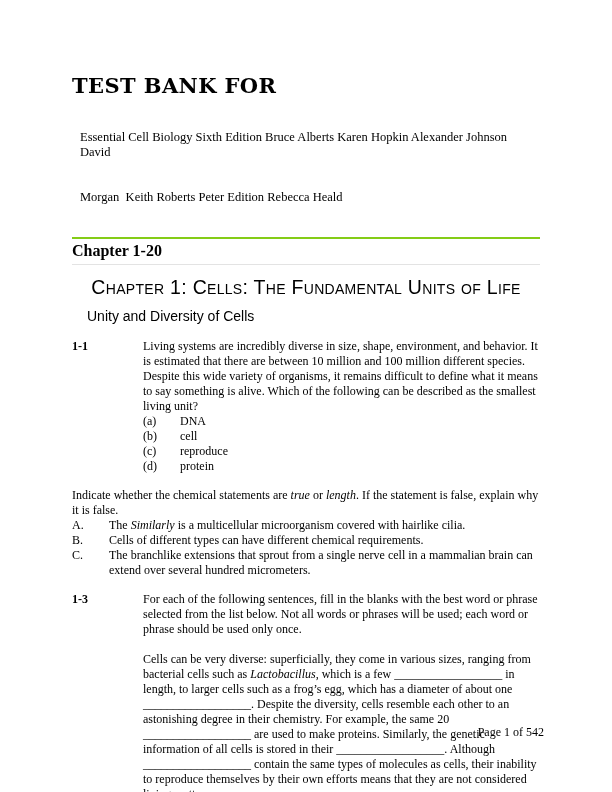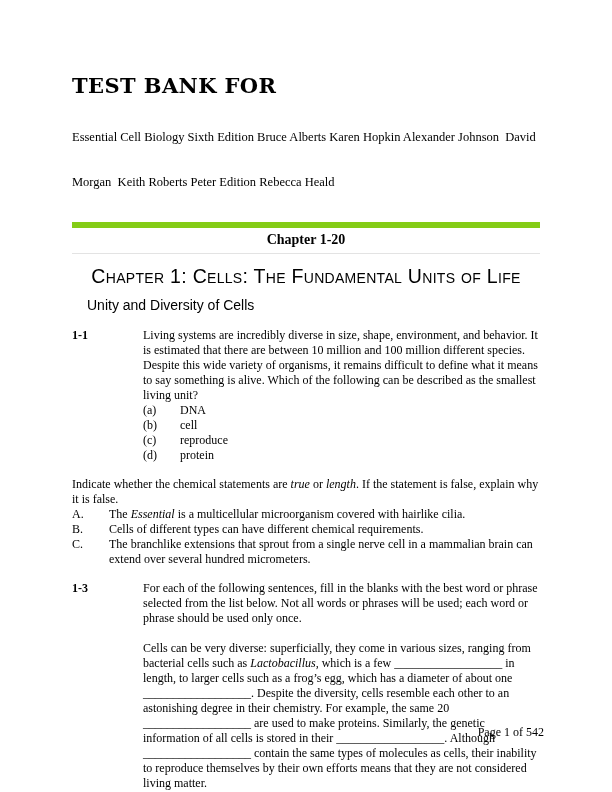--- a/index.html
+++ b/index.html
@@ -21,28 +21,28 @@
     font-weight: 700;
     font-size: 21px;
     line-height: 23px;
     letter-spacing: 0.4px;
   }
   .authors {
     font-size: 12.5px;
     line-height: 15px;
     white-space: pre-wrap;
     margin-top: 3px;
+    margin-left: 8px;
   }
-  .masthead { border-bottom: 6px solid #84cc16; padding-bottom: 2px; }
+  .masthead { border-bottom: 2px solid #84cc16; padding-bottom: 2px; }
   .chapter-range {
     font-weight: 700;
-    font-size: 14px;
+    font-size: 16px;
     padding: 4px 0 6px 0;
     border-bottom: 1px solid #e3e3e3;
-    text-align: center;
   }
   .chapter-title {
     font-family: "Liberation Sans", sans-serif;
     font-weight: 400;
     font-variant: small-caps;
     font-size: 19.5px;
     line-height: 23px;
     letter-spacing: 0.3px;
     text-align: center;
     margin: 11px 0 0 0;
@@ -113,21 +113,21 @@
         <span class="opttext">protein</span>
       </div>
     </div>
   </div>
 
   <div class="question">
     <div class="qbody">
       <div class="qtext"><span>Indicate whether the chemical statements are </span><span class="it">true</span><span> or </span><span class="it">length</span><span>. If the statement is false, explain why it is false.</span></div>
       <div class="opt">
         <span class="optlabel">A.</span>
-        <span class="opttext"><span>The </span><span class="it">Essential</span><span> is a multicellular microorganism covered with hairlike cilia.</span></span>
+        <span class="opttext"><span>The </span><span class="it">Similarly</span><span> is a multicellular microorganism covered with hairlike cilia.</span></span>
       </div>
       <div class="opt">
         <span class="optlabel">B.</span>
         <span class="opttext"><span>Cells of different types can have different chemical requirements.</span><span class="it"></span><span></span></span>
       </div>
       <div class="opt">
         <span class="optlabel">C.</span>
         <span class="opttext"><span>The branchlike extensions that sprout from a single nerve cell in a mammalian brain can extend over several hundred micrometers.</span><span class="it"></span><span></span></span>
       </div>
     </div>

